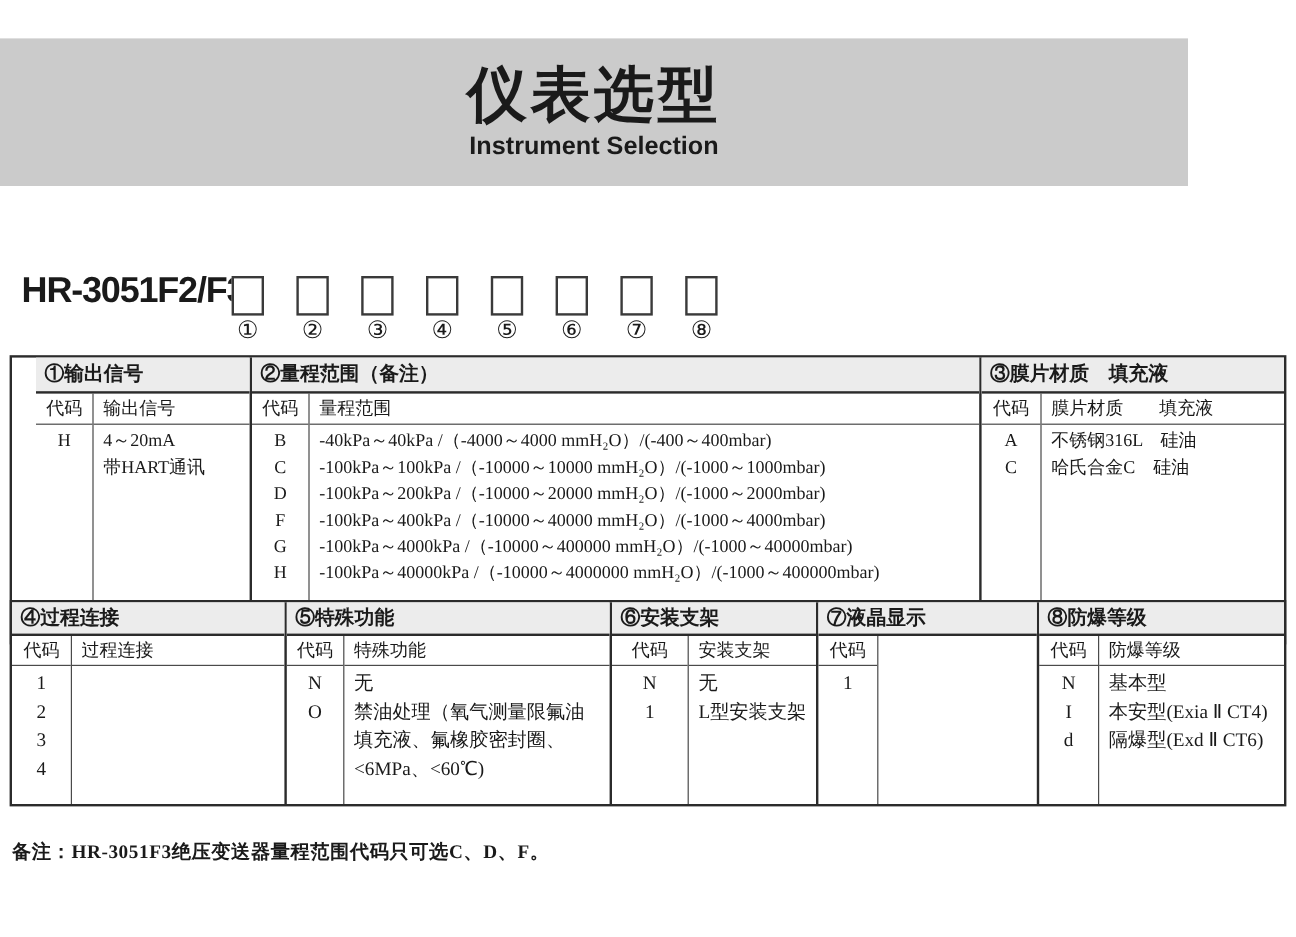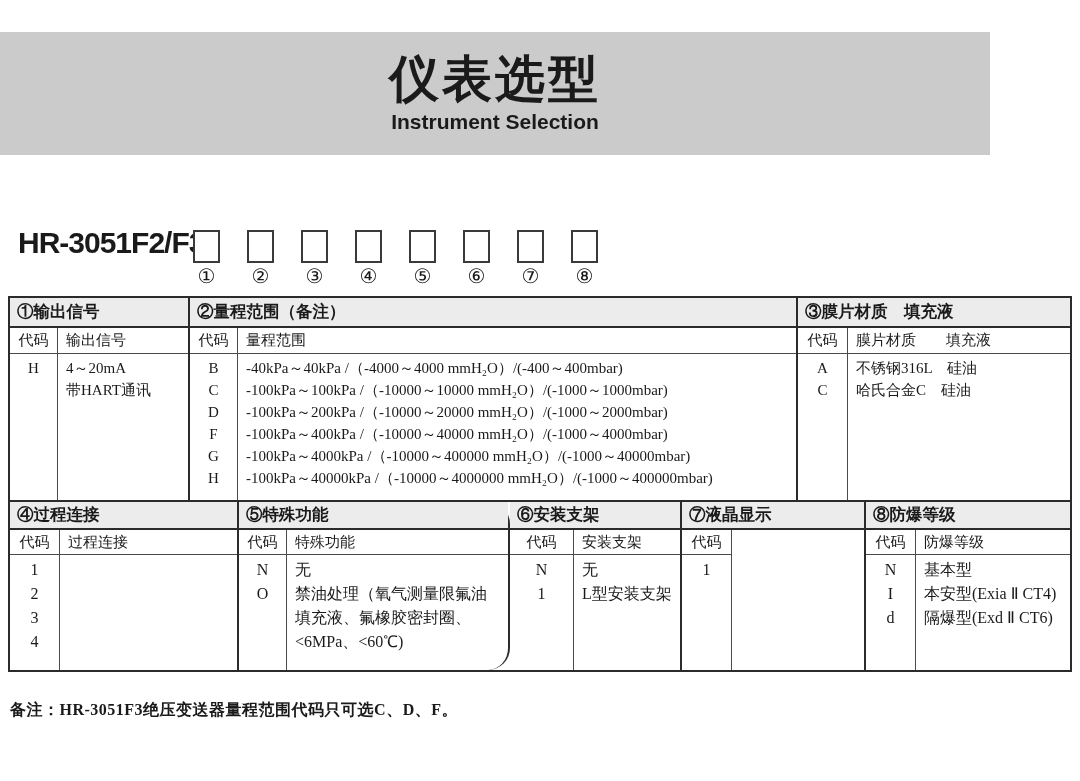--- a/index.html
+++ b/index.html
@@ -26,21 +26,21 @@
     font-family:"Liberation Sans", sans-serif;font-size:30px;font-weight:600;
     letter-spacing:-1px;}
   .model-slots{position:absolute;left:193px;top:230px;display:flex;gap:27px;}
   .model-slot{display:flex;flex-direction:column;align-items:center;width:27px;}
   .model-box{width:27px;height:33px;border:2px solid #3a3a3a;background:#fff;}
   .model-num{margin-top:1px;font-size:20px;line-height:24px;}
 
   
   .sel-table{position:absolute;left:8px;width:1064px;border:2px solid var(--border-dark);
     display:flex;background:#fff;}
-  .t1{top:296px;height:241px;}
+  .t1{top:296px;height:241px;padding-left:20px;}
   .t2{top:500px;height:172px;}
   .sec{display:flex;flex-direction:column;border-right:2px solid var(--border-dark);}
   .sec:last-child{border-right:none;flex:1;}
   .sec-title{background:var(--header-bg);border-bottom:2px solid var(--border-dark);
     font-family:"Liberation Sans", sans-serif;font-weight:700;font-size:16.5px;
     padding-left:7px;display:flex;align-items:center;}
   .t1 .sec-title{height:30px;}
   .t2 .sec-title{height:28px;}
   .sec-body{display:flex;flex:1;min-height:0;}
   .col-code{display:flex;flex-direction:column;border-right:1px solid var(--border-thin);
@@ -51,21 +51,21 @@
   .t1 .subhead{height:26px;}
   .t2 .subhead{height:25px;}
   .col-content .subhead{justify-content:flex-start;padding-left:8px;}
   .lines{padding-top:3px;}
   .col-content .lines{padding-left:8px;}
   .t1 .lines > div{line-height:22px;font-size:15px;white-space:nowrap;}
   .t2 .lines > div{line-height:24px;font-size:16px;white-space:nowrap;}
 
   
   .t1 .s0{width:180px;} .t1 .s1{width:608px;}  .t1 .s2{flex:1;}
-  .t2 .s0{width:229px;} .t2 .s1{width:271px;border-radius:22px;} .t2 .s2{width:172px;} .t2 .s3{width:184px;} .t2 .s4{flex:1;}
+  .t2 .s0{width:229px;} .t2 .s1{width:271px;} .t2 .s2{width:172px;} .t2 .s3{width:184px;} .t2 .s4{flex:1;}
   .cw48{width:48px;} .cw50{width:50px;} .cw64{width:64px;}
 
   
   .note{position:absolute;left:10px;top:700px;font-size:16px;font-weight:700;
     letter-spacing:0.5px;}
 </style>
 </head>
 <body>
 
 <div class="banner">

